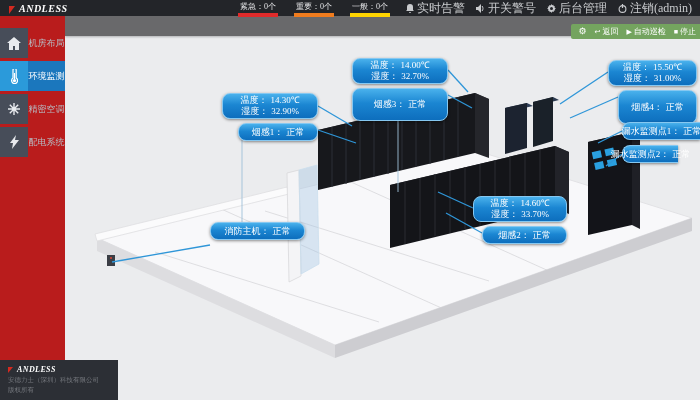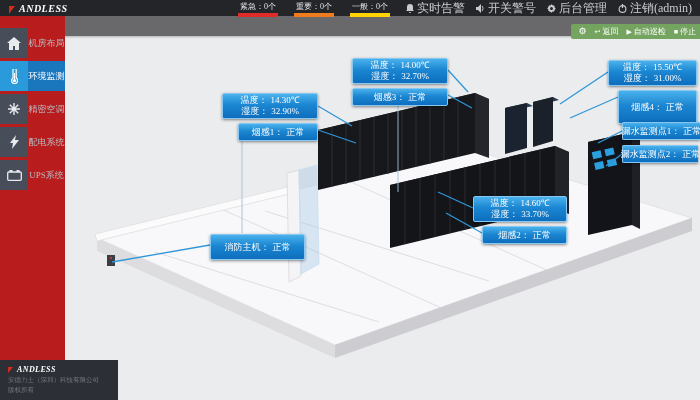--- a/index.html
+++ b/index.html
@@ -38,21 +38,21 @@
   .s-lab{flex:1;display:flex;align-items:center;justify-content:center;font-size:9px;color:#b6bac1;}
   .s-item.active .s-ico{background:#2b9ada;}
   .s-item.active .s-lab{background:#1b77bd;color:#fff;}
 
   
   .main{position:absolute;left:65px;top:36px;width:635px;height:364px;background:#ebecee;overflow:hidden;}
   .scene{position:absolute;left:0;top:0;}
 
   
   .co{position:absolute;background:linear-gradient(180deg,#49b1ec 0%,#1b86d2 45%,#0d6ebd 100%);
-      border:1px solid #86c8f1;border-radius:2px;color:#fff;display:flex;flex-direction:column;
+      border:1px solid #86c8f1;border-radius:8px;color:#fff;display:flex;flex-direction:column;
       justify-content:center;align-items:center;box-shadow:0 1px 3px rgba(0,0,0,.45);
       font-size:9px;line-height:11px;z-index:10;box-sizing:border-box;cursor:pointer;}
   .co .row{display:flex;gap:3px;white-space:nowrap;}
   .co.edge{border-top-right-radius:0;border-bottom-right-radius:0;border-right:none;}
 
   
   .foot{position:absolute;left:0;bottom:0;width:118px;height:40px;background:#2c2f35;z-index:45;
         padding:5px 0 0 8px;box-sizing:border-box;}
   .f-logo{position:relative;color:#fff;font-style:italic;font-weight:bold;font-size:8px;
         letter-spacing:.4px;padding-left:9px;}
@@ -153,30 +153,20 @@
       </span>
       <span class="s-lab">精密空调</span>
     </div>
     <div class="s-item">
       <span class="s-ico">
         <svg width="9" height="14" viewBox="0 0 9 14">
             <path d="M6 0L0 8h3l-1 6 7-9H5z" fill="#e8eaee"></path>
           </svg>
       </span>
       <span class="s-lab">配电系统</span>
-    </div>
-    <div class="s-item">
-      <span class="s-ico">
-        <svg width="15" height="11" viewBox="0 0 15 11">
-            <rect x="0.7" y="2" width="13.6" height="8.3" rx="1" fill="none" stroke="#e8eaee" stroke-width="1.3"></rect>
-            <rect x="2.5" y="0" width="3" height="2" fill="#e8eaee"></rect>
-            <rect x="9.5" y="0" width="3" height="2" fill="#e8eaee"></rect>
-          </svg>
-      </span>
-      <span class="s-lab">UPS系统</span>
     </div>
   </div>
 
   <div class="main">
     <svg class="scene" width="635" height="364" viewBox="0 0 635 364">
       <defs>
         <clipPath id="floorclip">
             <path d="M32,202 L403,112 L627,182 L270,309 Z"></path>
           </clipPath>
       </defs>
@@ -264,21 +254,21 @@
     <div class="co" style="left:287px;top:22px;width:96px;height:26px">
       <div class="row">
           <span>温度：</span>
           <span>14.00℃</span>
         </div>
       <div class="row">
           <span>湿度：</span>
           <span>32.70%</span>
         </div>
     </div>
-    <div class="co" style="left:287px;top:52px;width:96px;height:18px">
+    <div class="co" style="left:287px;top:52px;width:96px;height:33px">
       <div class="row">
           <span>烟感3：</span>
           <span>正常</span>
         </div>
     </div>
 
     <div class="co" style="left:543px;top:24px;width:89px;height:26px">
       <div class="row">
           <span>温度：</span>
           <span>15.50℃</span>
@@ -294,21 +284,21 @@
           <span>正常</span>
         </div>
     </div>
 
     <div class="co edge" style="left:557px;top:86px;width:78px;height:18px">
       <div class="row">
           <span>漏水监测点1：</span>
           <span>正常</span>
         </div>
     </div>
-    <div class="co edge" style="left:557px;top:109px;width:76px;height:18px">
+    <div class="co edge" style="left:557px;top:109px;width:56px;height:18px">
       <div class="row">
           <span>漏水监测点2：</span>
           <span>正常</span>
         </div>
     </div>
 
     <div class="co" style="left:408px;top:160px;width:94px;height:26px">
       <div class="row">
           <span>温度：</span>
           <span>14.60℃</span>
@@ -318,21 +308,21 @@
           <span>33.70%</span>
         </div>
     </div>
     <div class="co" style="left:417px;top:190px;width:85px;height:18px">
       <div class="row">
           <span>烟感2：</span>
           <span>正常</span>
         </div>
     </div>
 
-    <div class="co" style="left:145px;top:198px;width:95px;height:26px">
+    <div class="co" style="left:145px;top:186px;width:95px;height:18px">
       <div class="row">
           <span>消防主机：</span>
           <span>正常</span>
         </div>
     </div>
   </div>
 
   <div class="foot">
     <div class="f-logo">ANDLESS</div>
     <div class="f-line">安德力士（深圳）科技有限公司</div>

